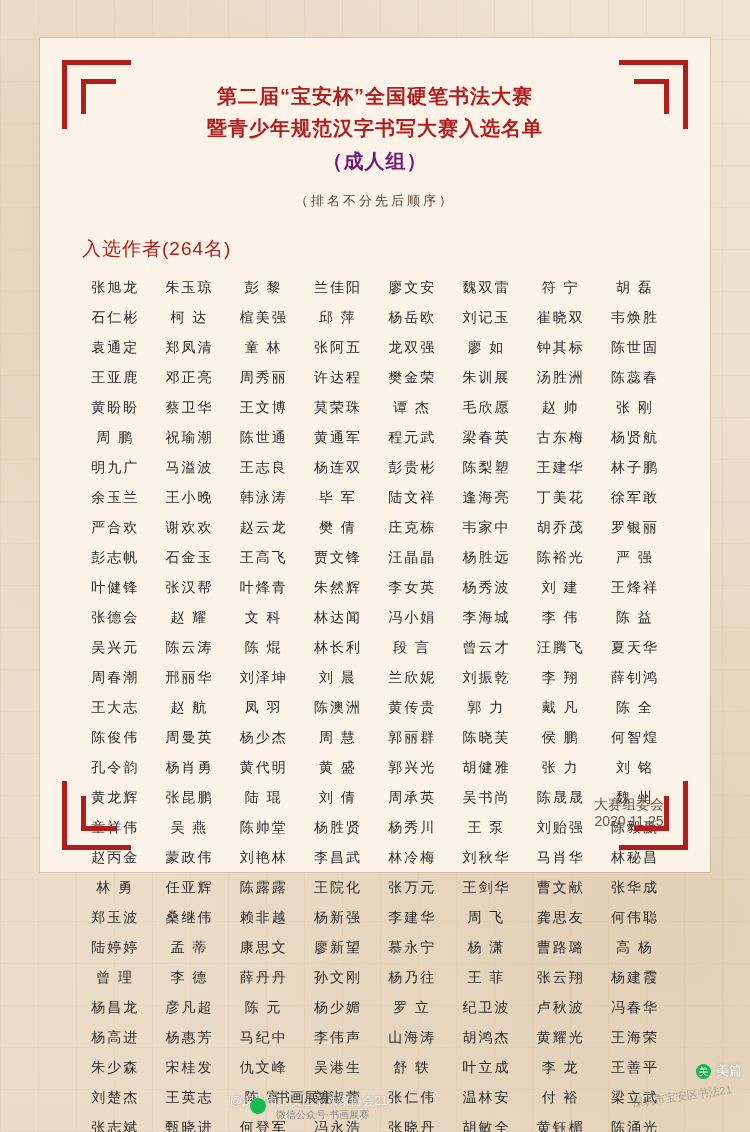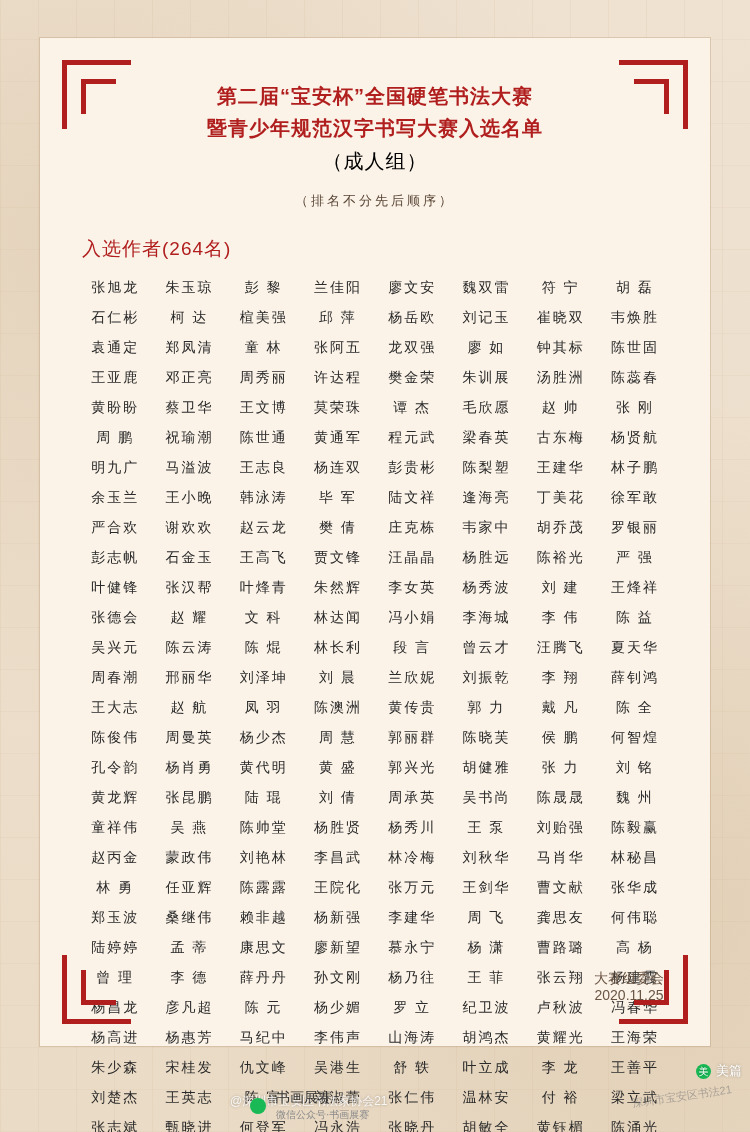--- a/index.html
+++ b/index.html
@@ -24,21 +24,21 @@
       radial-gradient(circle at 12% 20%, rgba(200,170,130,0.25), transparent 45%),
       radial-gradient(circle at 88% 80%, rgba(200,170,130,0.25), transparent 45%),
       linear-gradient(#efe2d1, #eadbc6);
     pointer-events: none;
   }
   .page {
     position: absolute;
     left: 40px;
     top: 38px;
     width: 670px;
-    height: 1008px;
+    height: 834px;
     background: #fbf3e8;
     box-shadow: 0 0 0 1px rgba(160,120,80,0.25);
   }
   
   .corner {
     position: absolute;
     width: 64px;
     height: 64px;
     border-color: #b01e1e;
     border-style: solid;
@@ -67,23 +67,23 @@
     text-align: center;
   }
   .title-line {
     color: #b01e1e;
     font-size: 20px;
     font-weight: bold;
     letter-spacing: 1px;
     line-height: 32px;
   }
   .title-sub {
-    color: #000000;
+    color: #701a75;
     font-size: 20px;
-    font-weight: normal;
+    font-weight: bold;
     line-height: 34px;
     letter-spacing: 1px;
   }
   .note {
     color: #5a4636;
     font-size: 13px;
     letter-spacing: 3px;
     margin-top: 14px;
   }
   .section-title {

